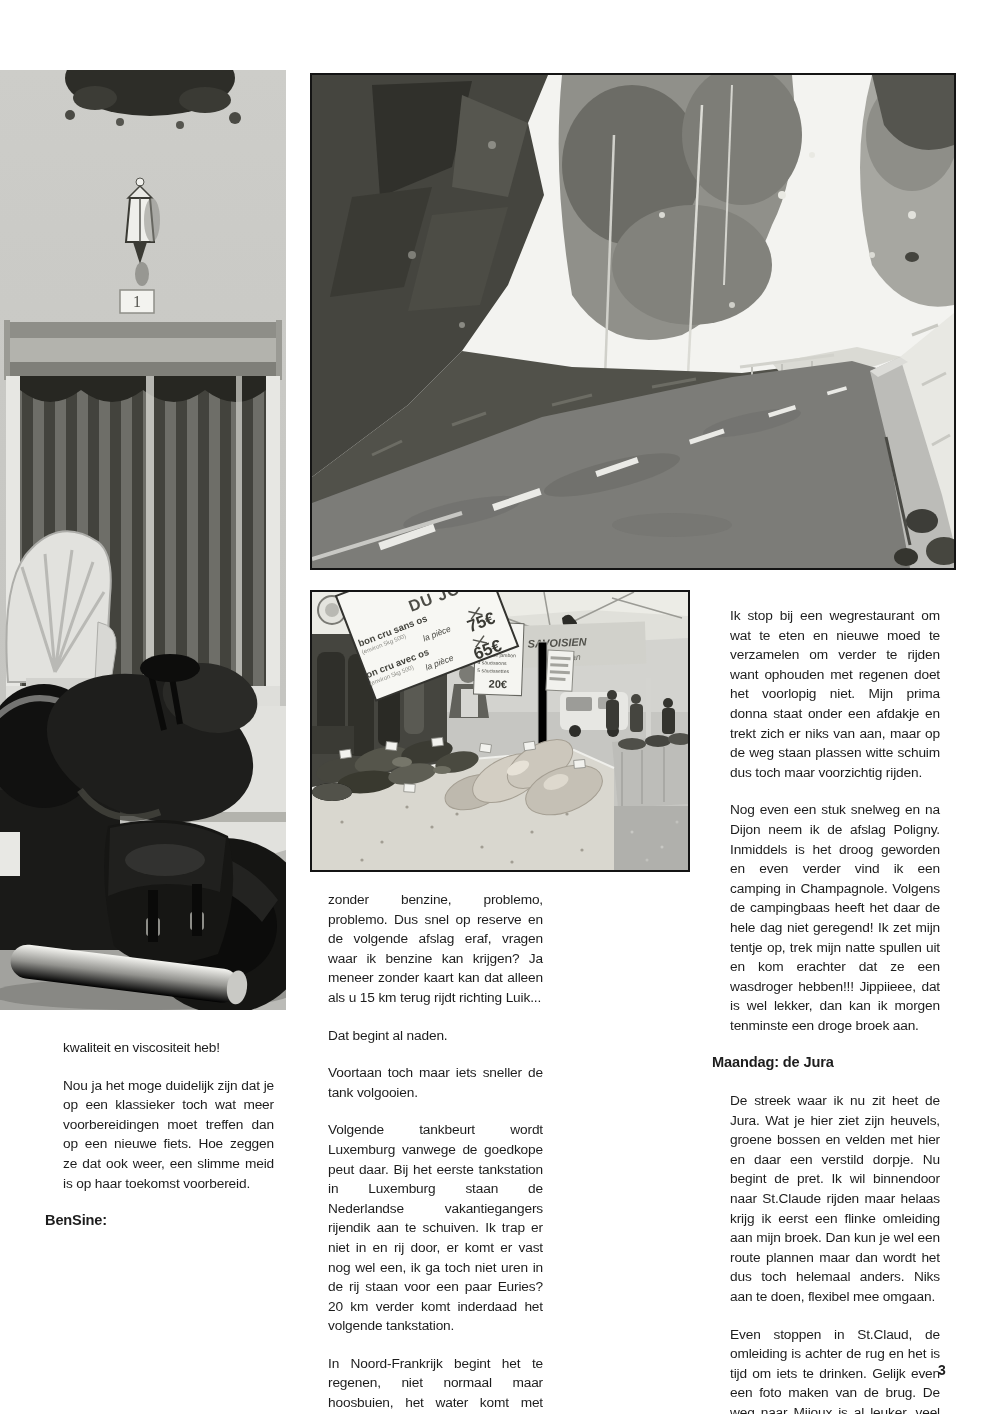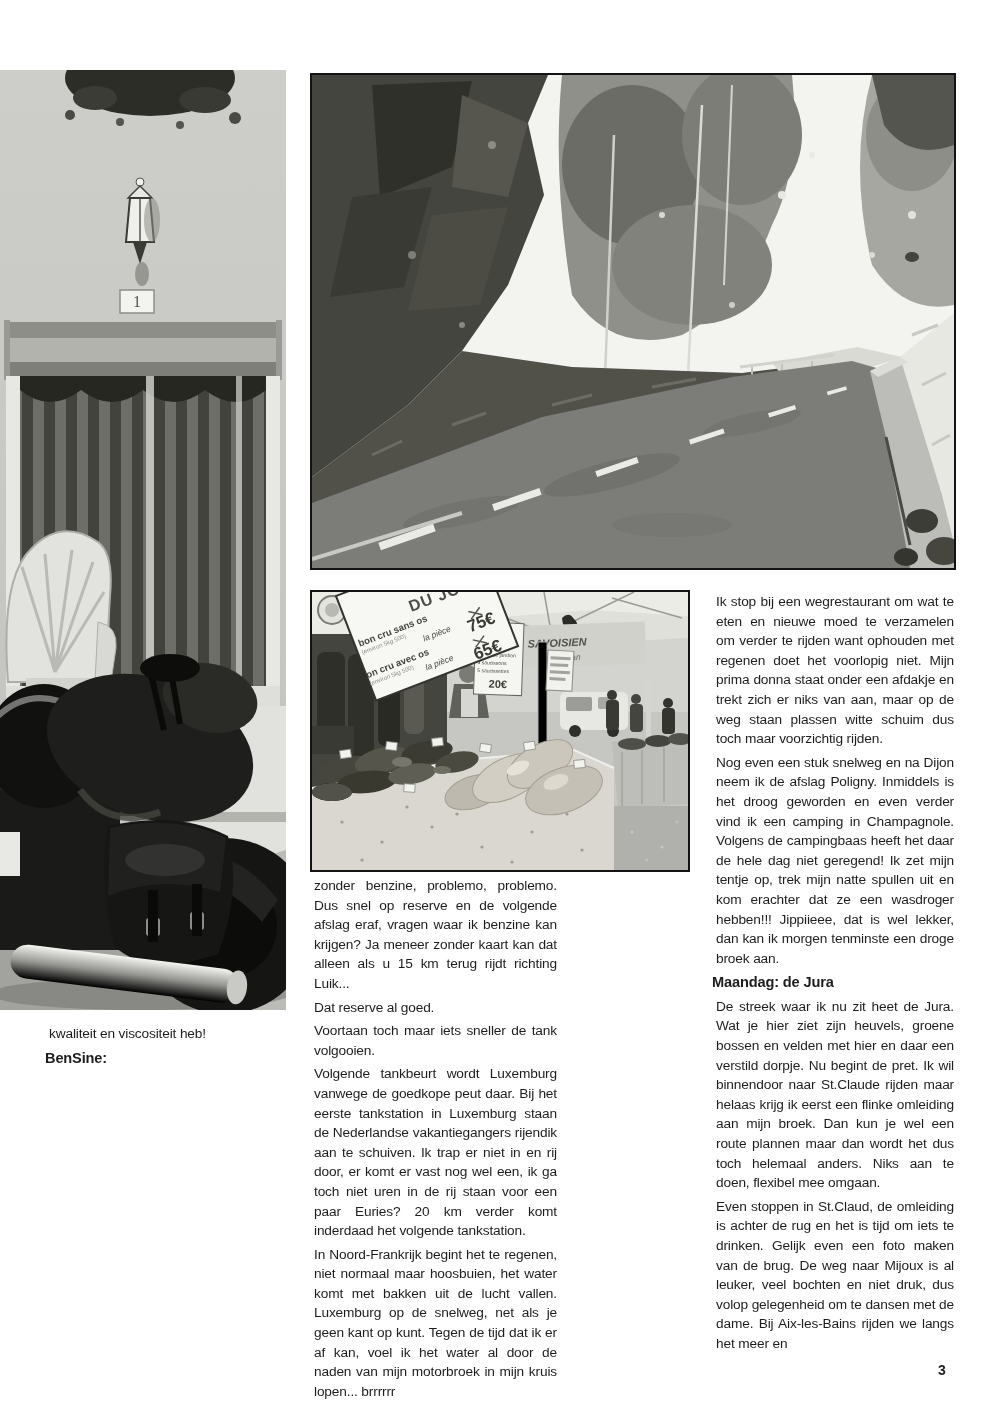--- a/index.html
+++ b/index.html
@@ -3,21 +3,21 @@
 <meta charset="utf-8">
 <style>
   html,body{margin:0;padding:0;background:#ffffff;}
   .page{position:relative;width:1000px;height:1414px;background:#ffffff;overflow:hidden;
         font-family:"Liberation Sans",sans-serif;color:#1c1c1c;}
   .photo{position:absolute;overflow:hidden;}
   .framed{border:2px solid #141414;box-sizing:border-box;background:#dcdcd8;}
   .photo svg{display:block;}
   .textcol{position:absolute;font-size:13.7px;line-height:19.6px;text-align:justify;
            letter-spacing:-0.15px;color:#1d1d1d;hyphens:auto;-webkit-hyphens:auto;}
-  .textcol p{margin:4px;}
+  .textcol p{margin:18px;}
   .textcol .h{font-size:14.6px;font-weight:bold;margin:5px 0 0 0;line-height:19.6px;text-align:left;}
   .pageno{position:absolute;font-size:14px;font-weight:bold;color:#1d1d1d;}
 </style>
 </head>
 <body>
 
 <div class="page">
 
   <div class="photo" style="left:0;top:70px;width:286px;height:940px;">
     <svg width="286" height="940" viewBox="0 0 286 940" xmlns="http://www.w3.org/2000/svg">
@@ -366,26 +366,27 @@
         <text x="0" y="96" font-size="6" fill="#8a8a84">(environ 5kg 500)</text>
         <text x="58" y="102" font-size="8.5" font-style="italic" fill="#4a4a44">la pièce</text>
         <path d="M112 90 l12 8 m0 -8 l-12 8" stroke="#55554f" stroke-width="1.5"></path>
         <text x="108" y="110" font-size="17" font-weight="bold" fill="#3a3a34">65€</text>
       </g>
     </svg>
   </div>
 
   <div class="textcol" style="left:45px;top:1020px;width:247px;">
     <p>kwaliteit en viscositeit heb!</p>
+    <p>Nou ja het moge duidelijk zijn dat je op een klassieker toch wat meer voorbereidingen moet treffen dan op een nieuwe fiets. Hoe zeggen ze dat ook weer, een slimme meid is op haar toekomst voorbereid.</p>
     <p class="h">BenSine:</p>
   </div>
 
   <div class="textcol" style="left:310px;top:872px;width:251px;">
     <p>zonder benzine, problemo, problemo. Dus snel op reserve en de volgende afslag eraf, vragen waar ik benzine kan krijgen? Ja meneer zonder kaart kan dat alleen als u 15 km terug rijdt richting Luik...</p>
-    <p>Dat reserve al goed.</p>
+    <p>Dat begint al naden.</p>
     <p>Voortaan toch maar iets sneller de tank volgooien.</p>
     <p>Volgende tankbeurt wordt Luxemburg vanwege de goedkope peut daar. Bij het eerste tankstation in Luxemburg staan de Nederlandse vakantiegangers rijendik aan te schuiven. Ik trap er niet in en rij door, er komt er vast nog wel een, ik ga toch niet uren in de rij staan voor een paar Euries?  20 km verder komt inderdaad het volgende tankstation.</p>
     <p>In Noord-Frankrijk begint het te regenen, niet normaal maar hoosbuien, het water komt met bakken uit de lucht vallen. Luxemburg op de snelweg, net als je geen kant op kunt. Tegen de tijd dat ik er af kan, voel ik het water al door de naden van mijn motorbroek in mijn kruis lopen... brrrrrr</p>
   </div>
 
   <div class="textcol" style="left:712px;top:588px;width:246px;">
     <p>Ik stop bij een wegrestaurant om wat te eten en nieuwe moed te verzamelen om verder te rijden want ophouden met regenen doet het voorlopig niet. Mijn prima donna staat onder een afdakje en trekt zich er niks van aan, maar op de weg staan plassen witte schuim dus toch maar voorzichtig rijden.</p>
     <p>Nog even een stuk snelweg en na Dijon neem ik de afslag Poligny. Inmiddels is het droog geworden en even verder vind ik een camping in Champagnole. Volgens de campingbaas heeft het daar de hele dag niet geregend! Ik zet mijn tentje op, trek mijn natte spullen uit en kom erachter dat ze een wasdroger hebben!!! Jippiieee, dat is wel lekker, dan kan ik morgen tenminste een droge broek aan.</p>
     <p class="h">Maandag: de Jura</p>
     <p>De streek waar ik nu zit heet de Jura. Wat je hier ziet zijn heuvels, groene bossen en velden met hier en daar een verstild dorpje. Nu begint de pret. Ik wil binnendoor naar St.Claude rijden maar helaas krijg ik eerst een flinke omleiding aan mijn broek. Dan kun je wel een route plannen maar dan wordt het dus toch helemaal anders. Niks aan te doen, flexibel mee omgaan.</p>

